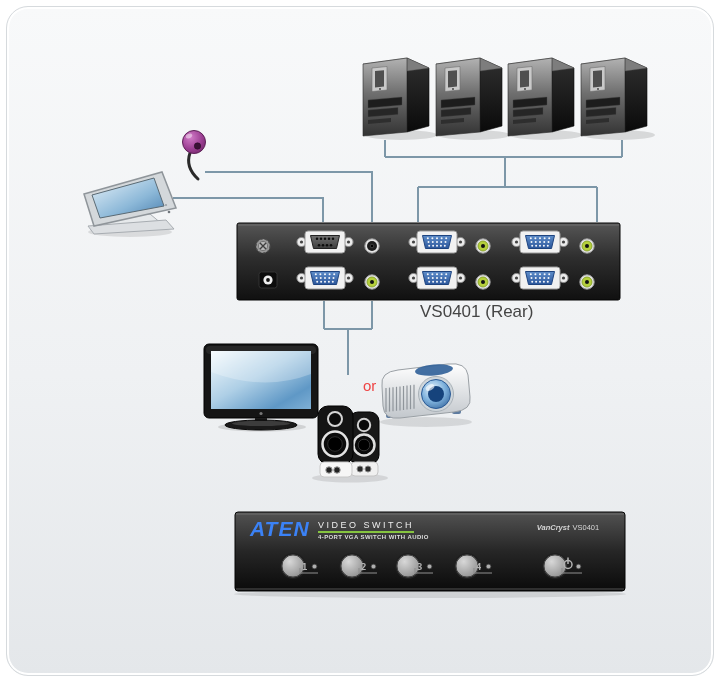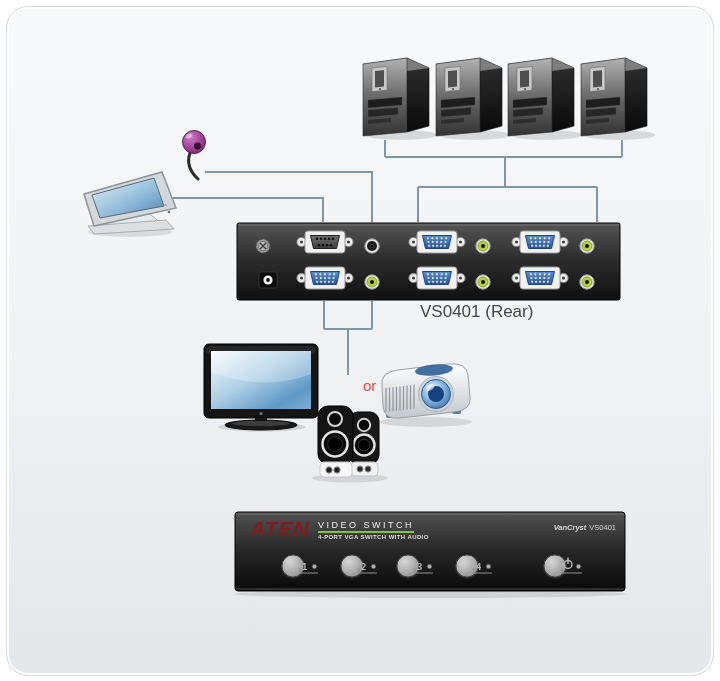--- a/index.html
+++ b/index.html
@@ -8,25 +8,25 @@
   .card{position:absolute;left:6px;top:6px;width:706px;height:668px;border-radius:22px;
         border:1px solid #d6dadd;
         background:linear-gradient(180deg,#f8f9fa 0%,#eff1f3 55%,#e4e7ea 100%);
         box-shadow:inset 0 0 0 2px #ffffff;}
   svg.gfx{position:absolute;left:0;top:0;z-index:1;}
   .txt{position:absolute;z-index:2;color:#454545;}
   .rear-label{left:420px;top:302px;width:200px;font-size:17px;}
   .front-label{left:432px;top:598px;width:200px;text-align:right;font-size:18px;}
   .or-label{left:330px;top:377px;font-size:15px;color:#ef4444;margin-left:33px;}
   .fp-brand{left:250px;top:517px;font-size:21px;font-weight:bold;font-style:italic;
-            color:#7f1d1d;letter-spacing:1px;}
+            color:#3b82f6;letter-spacing:1px;}
   .fp-product{left:318px;top:520px;font-size:9px;font-weight:normal;letter-spacing:2.5px;color:#ededed;}
   .fp-rule{left:318px;top:531px;width:96px;height:2px;background:#86c440;position:absolute;z-index:2;}
   .fp-subtitle{left:318px;top:534px;font-size:6px;font-weight:bold;letter-spacing:0.4px;color:#dedede;}
-  .fp-right{left:520px;top:523px;width:96px;text-align:right;font-size:7.5px;color:#d6d6d6;}
+  .fp-right{left:520px;top:523px;width:96px;text-align:center;font-size:7.5px;color:#d6d6d6;}
   .fp-right .series{font-weight:bold;font-style:italic;margin-right:3px;}
 </style>
 </head>
 <body>
 
 <div class="stage">
   <div class="card"></div>
 
   <svg class="gfx" width="720" height="681" viewBox="0 0 720 681">
     <defs>

